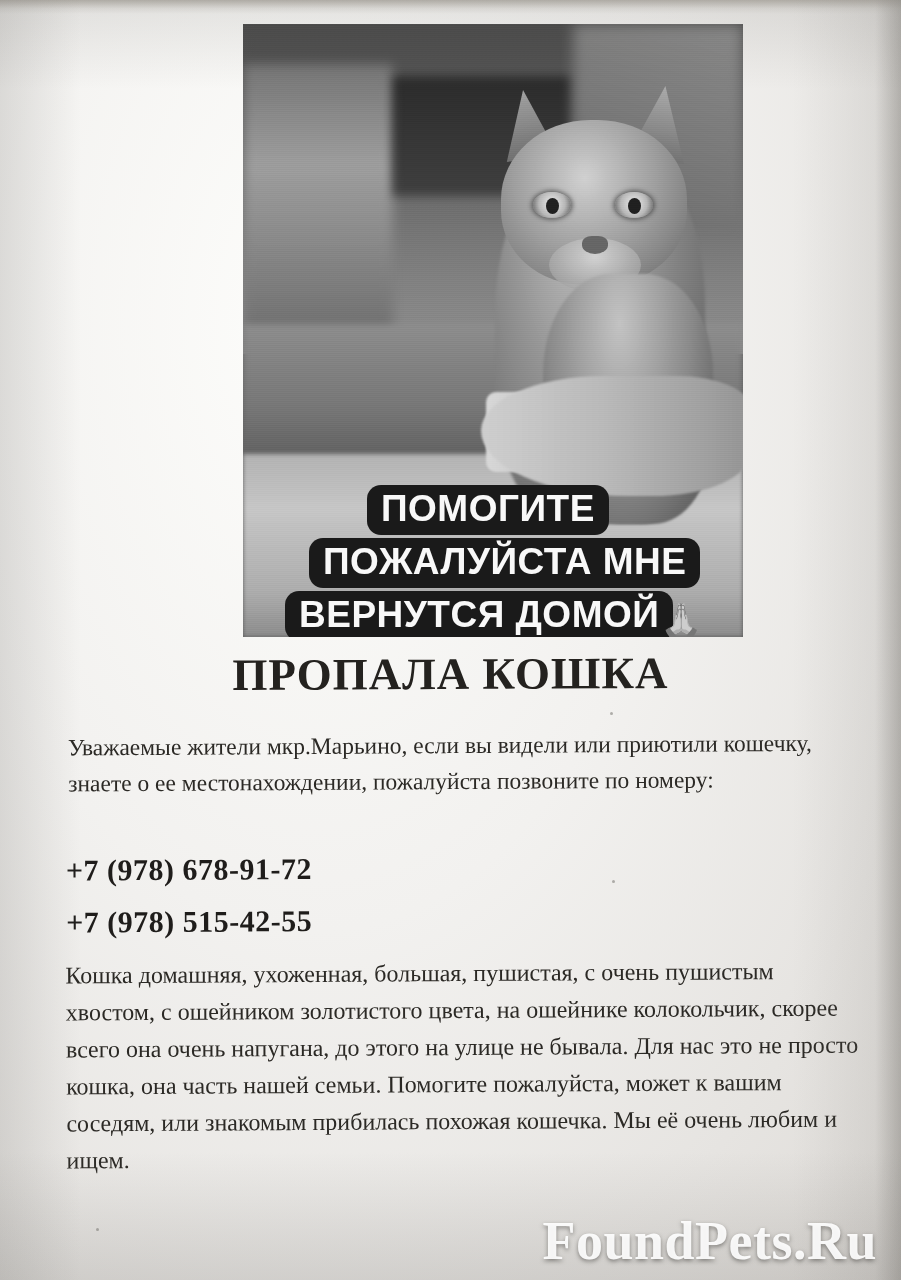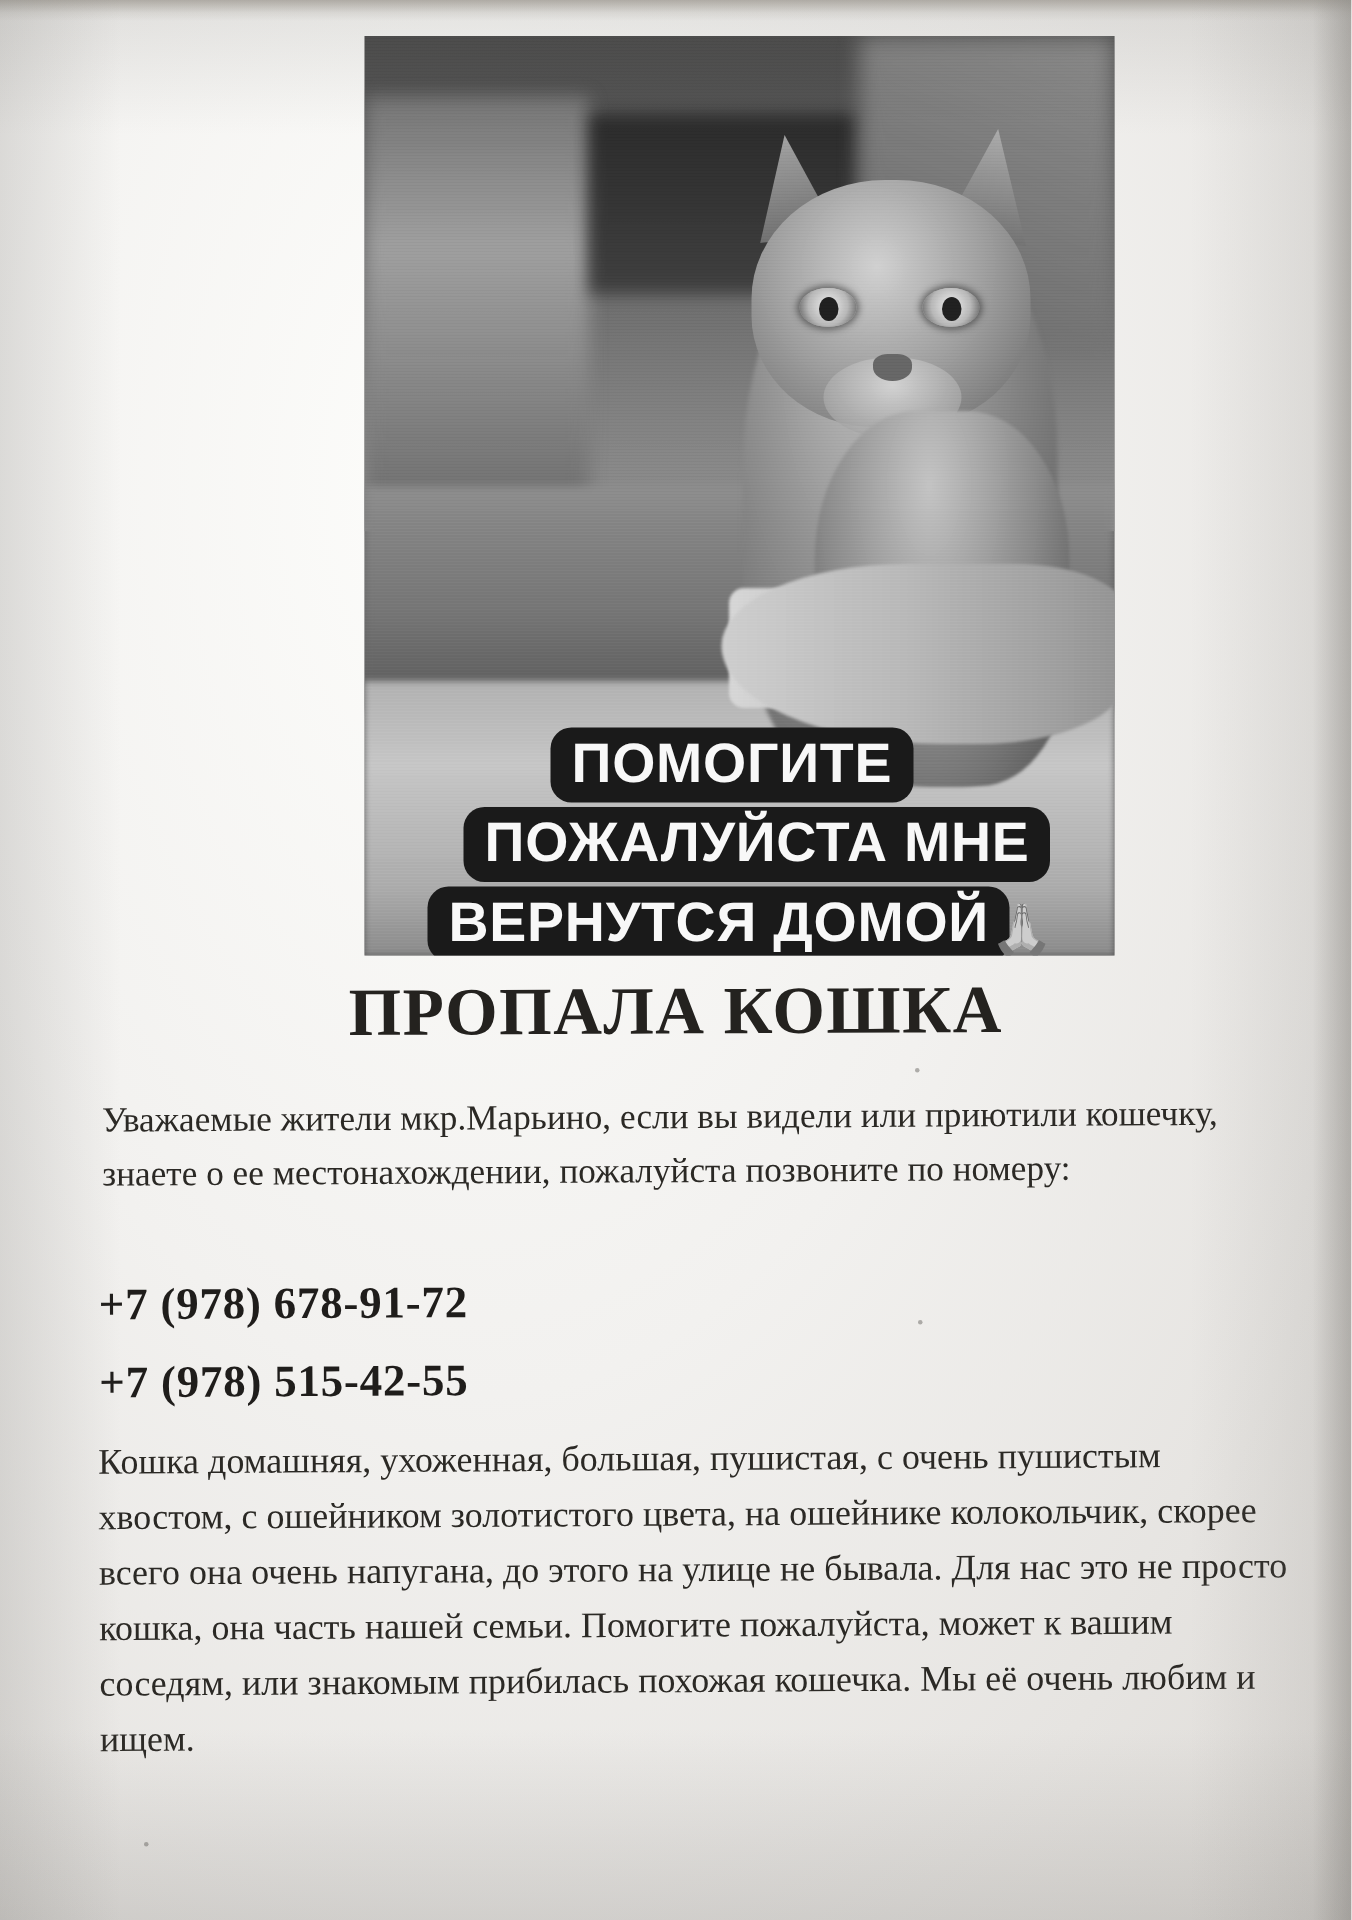--- a/index.html
+++ b/index.html
@@ -335,14 +335,15 @@
   </div>
 
   <div id="body-paragraph">Кошка домашняя, ухоженная, большая, пушистая, с очень пушистым хвостом, с ошейником золотистого цвета, на ошейнике колокольчик, скорее всего она очень напугана, до этого на улице не бывала. Для нас это не просто кошка, она часть нашей семьи. Помогите пожалуйста, может к вашим соседям, или знакомым прибилась похожая кошечка. Мы её очень любим и ищем.</div>
 
   <div class="speck" style="left:610px; top:712px; width:3px; height:3px;"></div>
   <div class="speck" style="left:612px; top:880px; width:3px; height:3px;"></div>
   <div class="speck" style="left:96px; top:1228px; width:3px; height:3px;"></div>
 
   <div id="paper-vignette"></div>
 
+  <div id="watermark">FoundPets.Ru</div>
 
 </div>
 
 </body></html>

